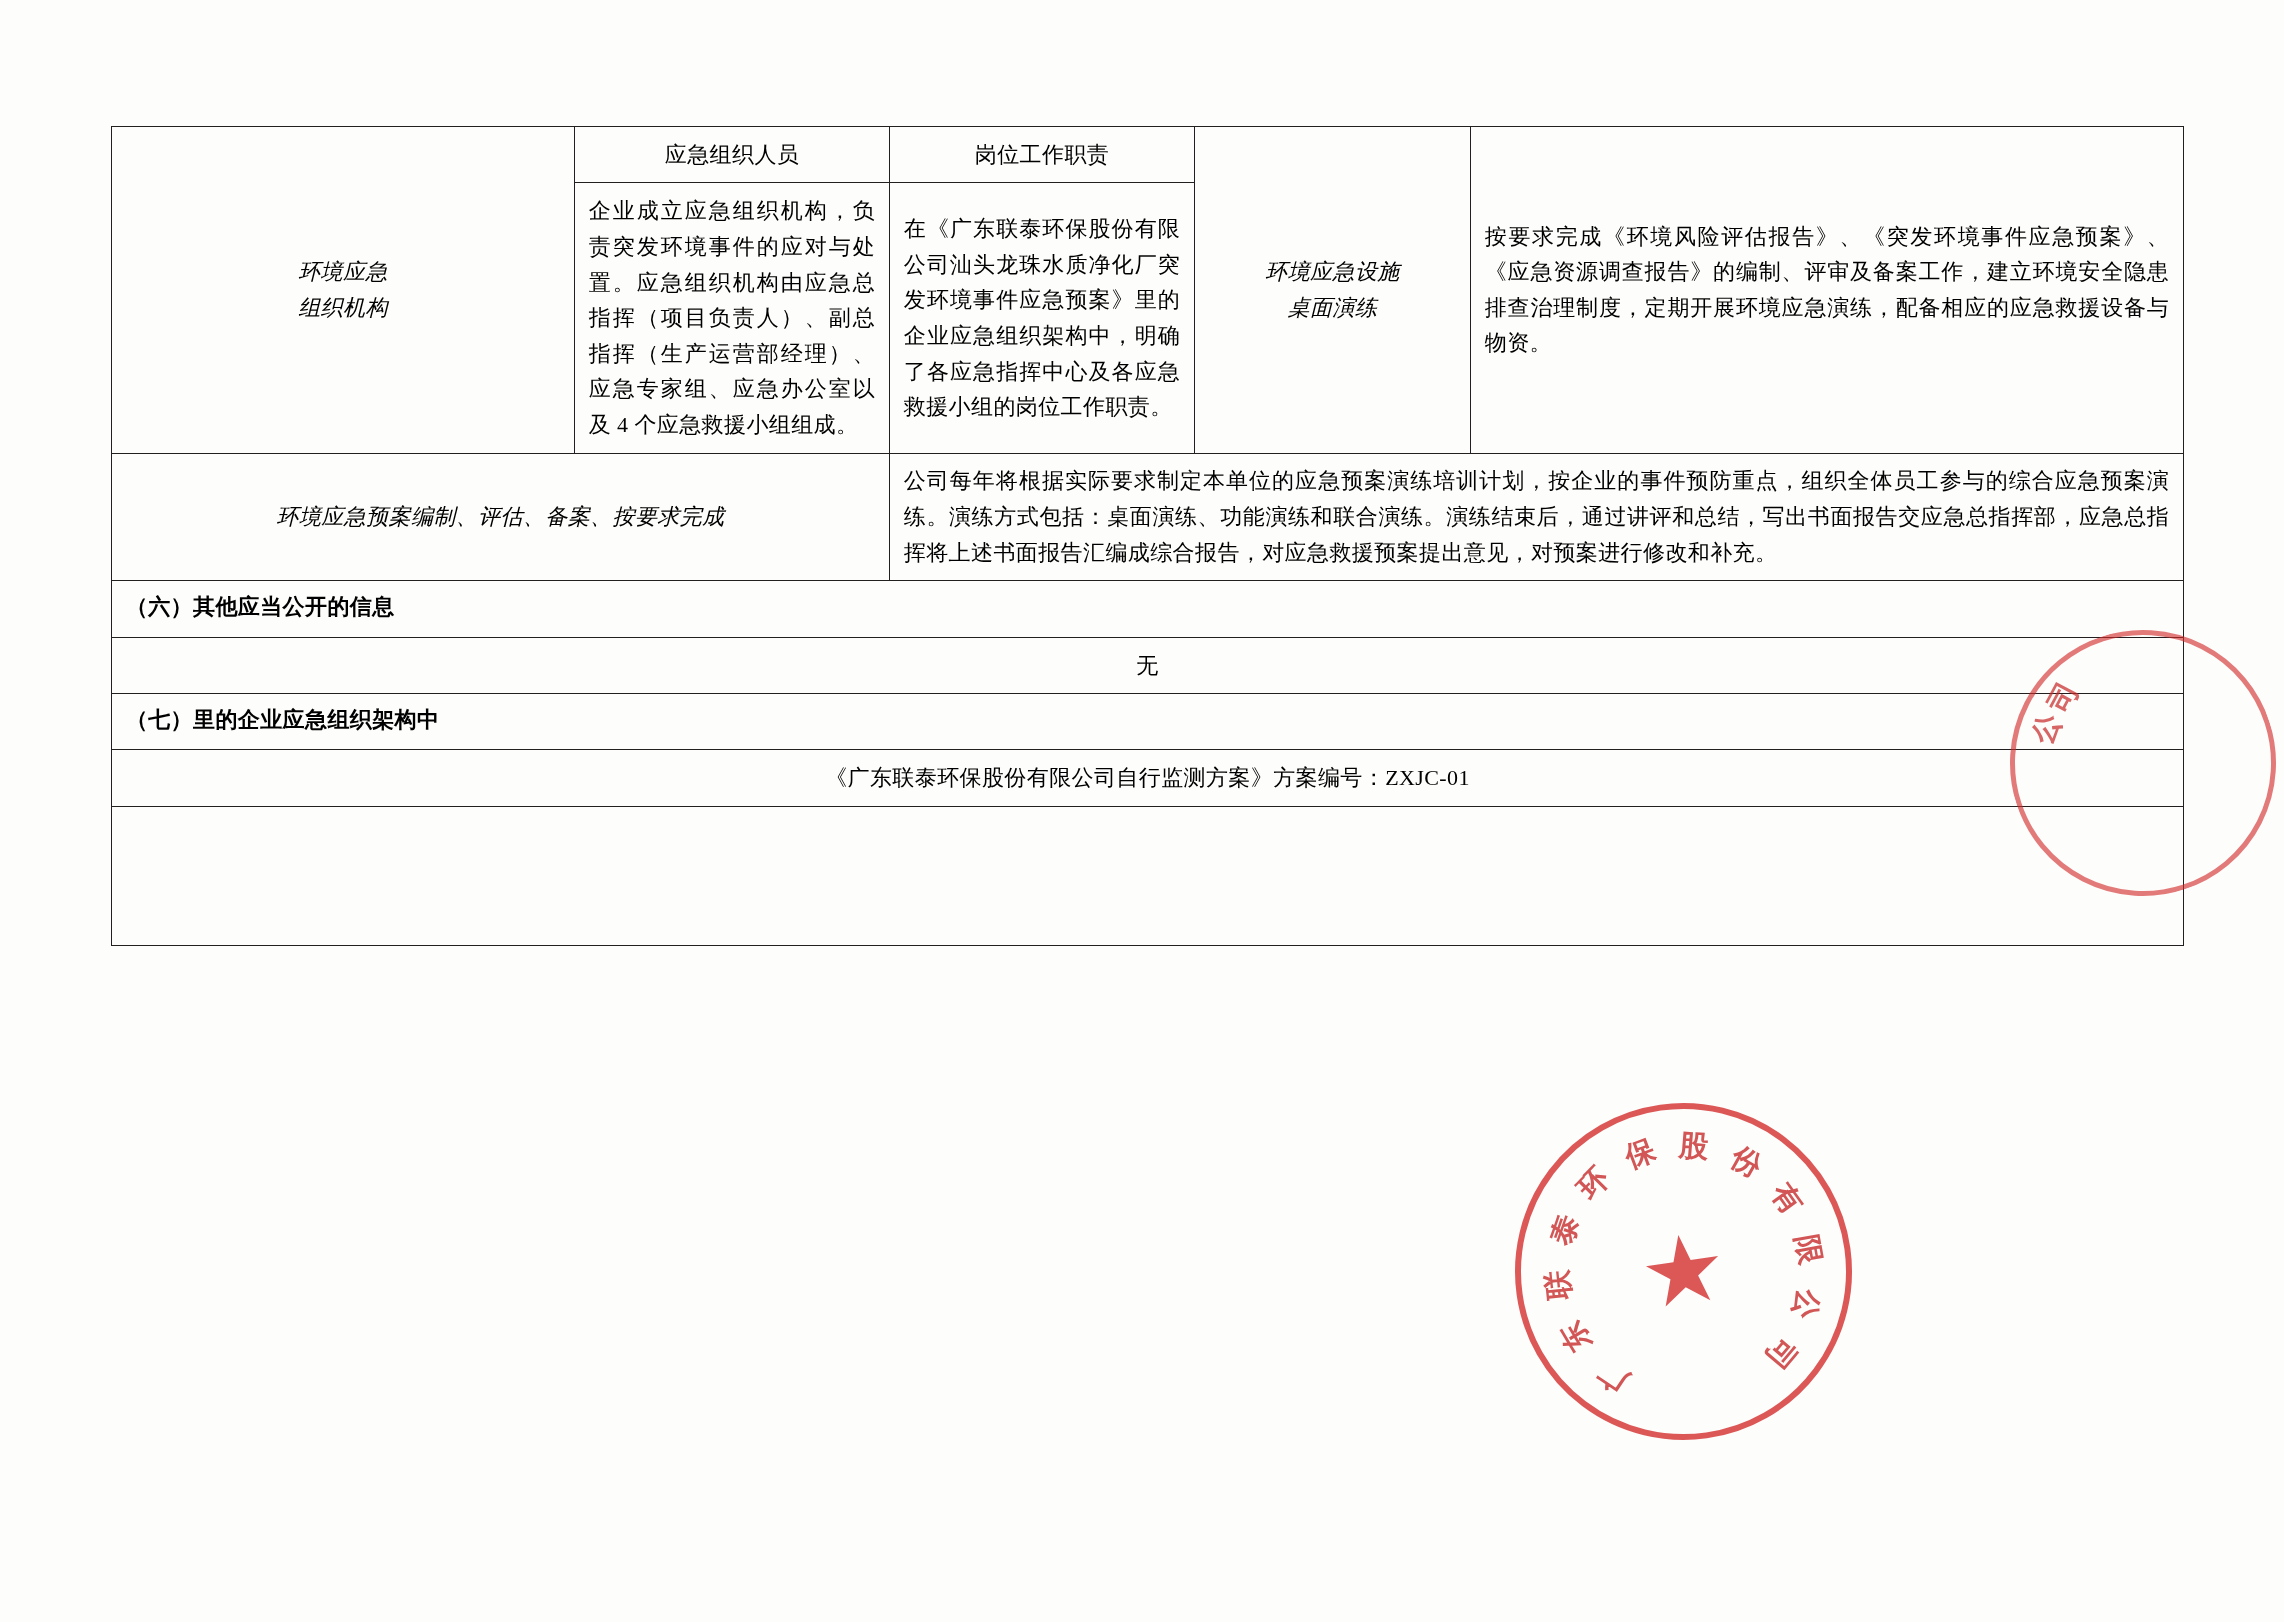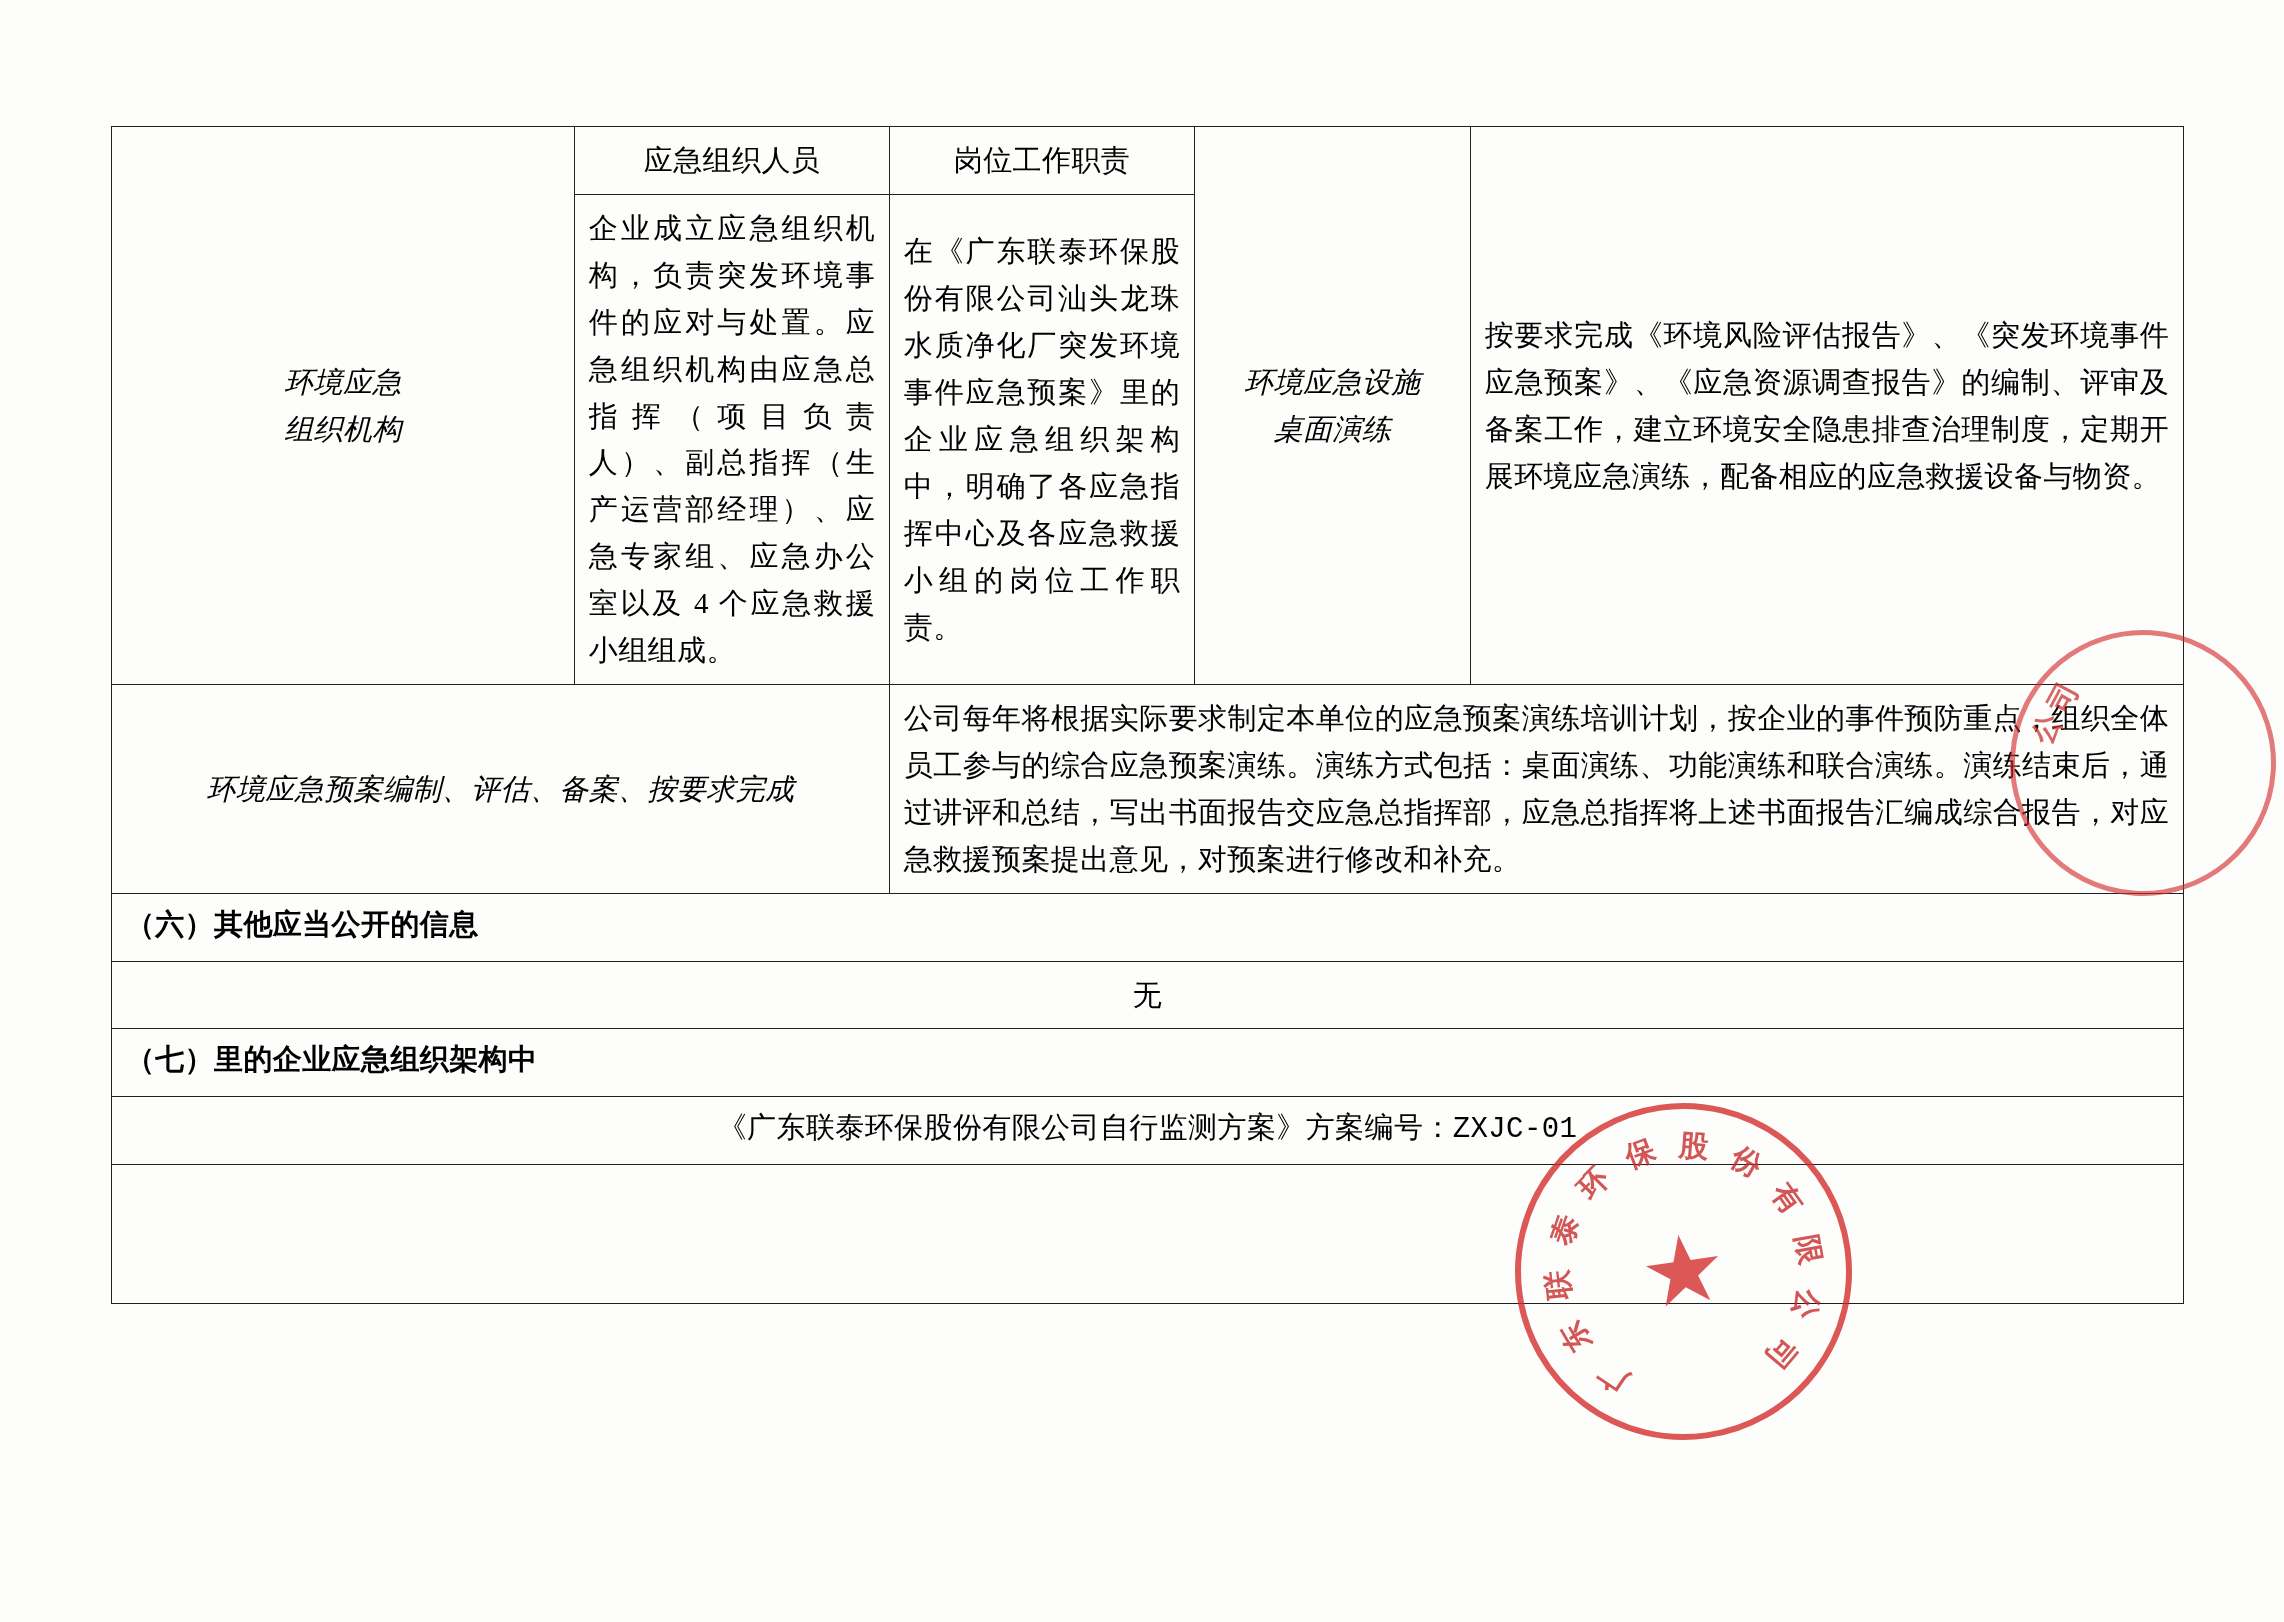--- a/index.html
+++ b/index.html
@@ -27,21 +27,21 @@
     left: 111px;
     top: 126px;
     width: 2073px;
     border-collapse: collapse;
     table-layout: fixed;
   }
   .doc-table td {
     border: 1.5px solid #231f20;
     vertical-align: middle;
     padding: 9.9px 13.8px;
-    font-size: 29px;
+    font-size: 22px;
     line-height: 1.62;
     letter-spacing: 0.4px;
   }
   .c-org-label { width: 463px; text-align: center; }
   .c-person { width: 315px; }
   .c-duty { width: 305px; }
   .c-facility-label { width: 276px; text-align: center; }
   .c-facility-text { width: 713px; }
 
   .hdr-center {
@@ -69,21 +69,20 @@
     text-align: center;
     font-size: 27.6px;
     padding-top: 31.5px;
     padding-bottom: 31.5px;
   }
   .plan-line {
     text-align: center;
     font-size: 26.6px;
     padding-top: 19.7px;
     padding-bottom: 19.7px;
-    font-family: Liberation Mono, monospace;
   }
   .tall-empty { height: 118px; }
 
   
   .seal-main {
     position: absolute;
     left: 1515px;
     top: 1103px;
     width: 325px;
     height: 325px;

